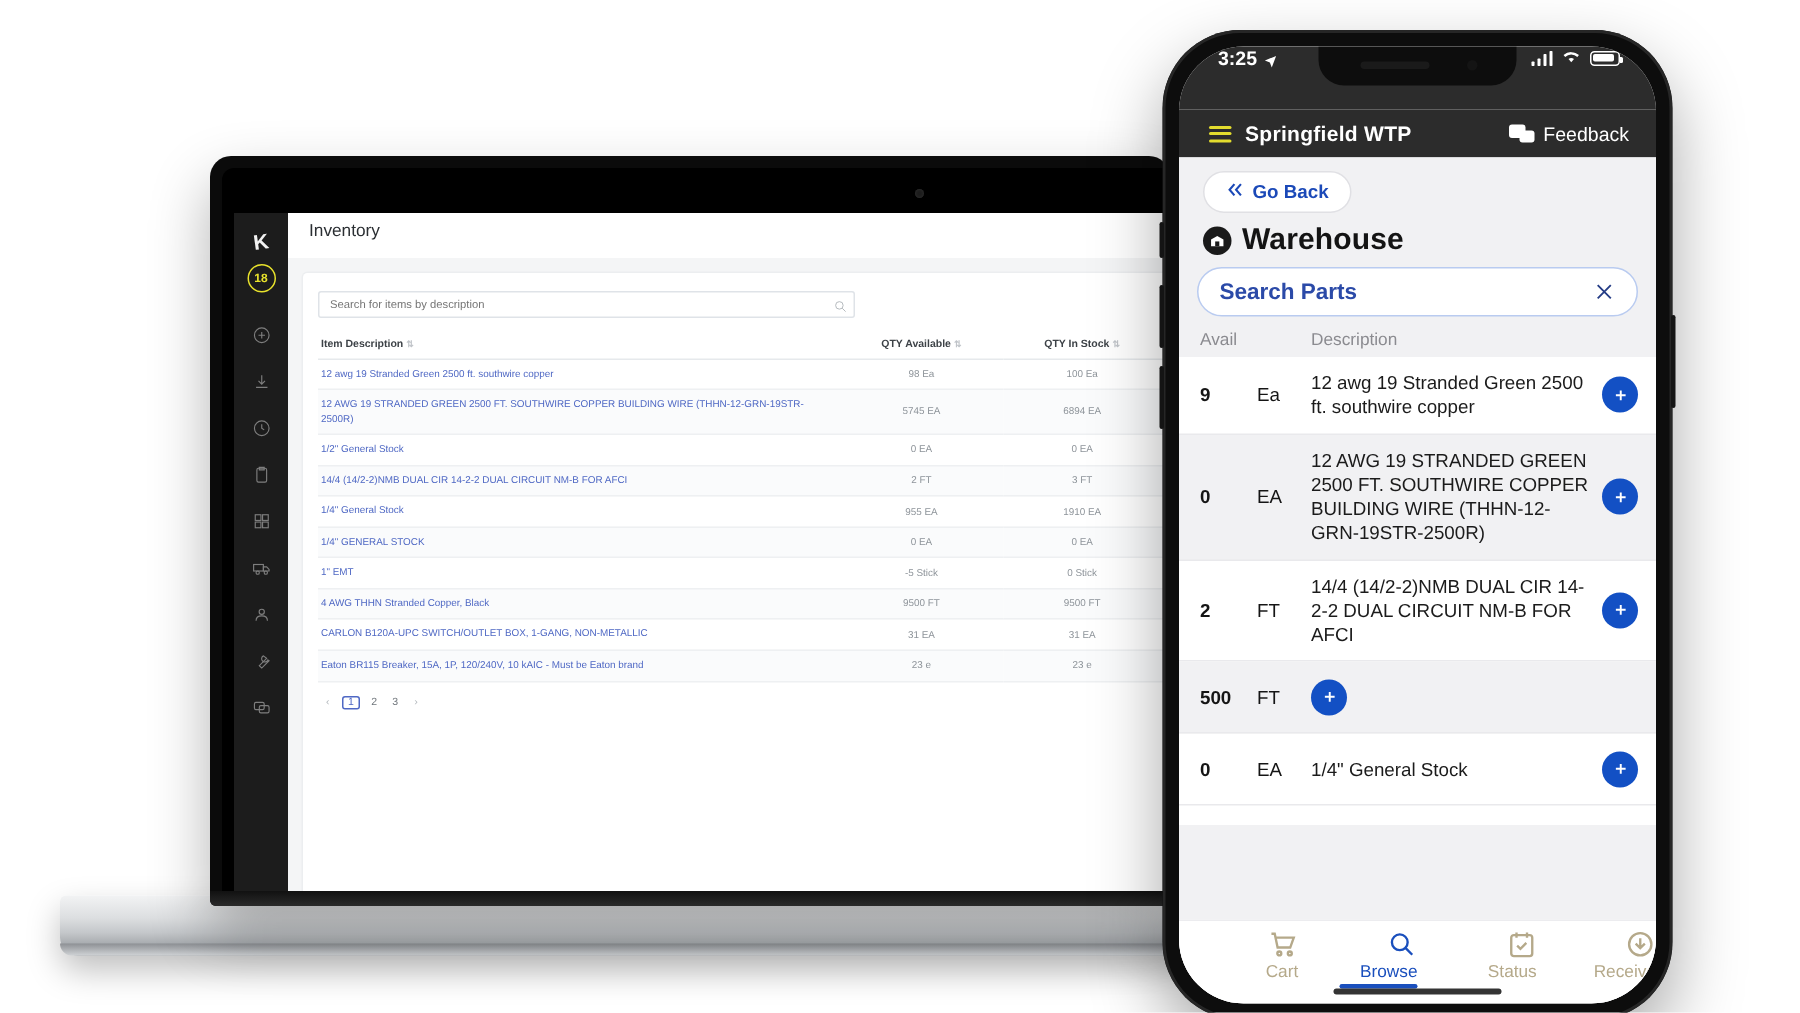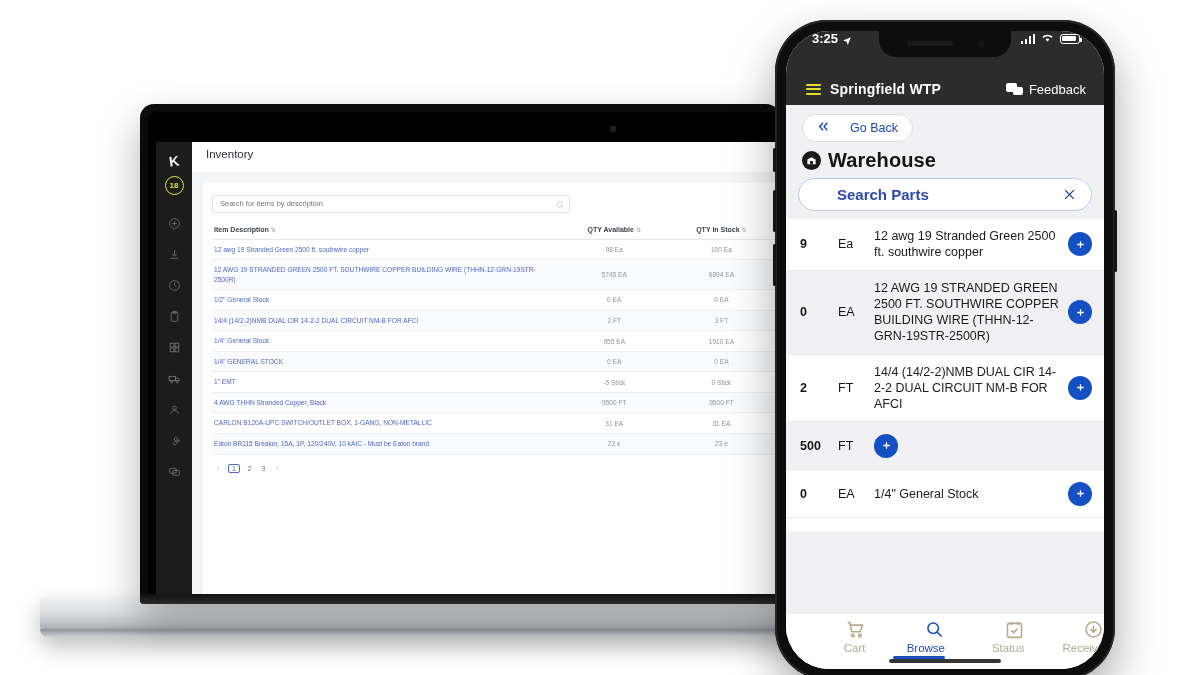--- a/index.html
+++ b/index.html
@@ -167,33 +167,33 @@
   .burger i{ display:block; height:2px; background:#e3dc2e; border-radius:1px;}
   .appbar-title{ font-size:14px; font-weight:bold; letter-spacing:.2px;}
   .appbar-right{ display:flex; align-items:center; gap:6px; font-size:13px; }
   .fb-ico{ position:relative; width:17px; height:13px; }
   .fb-ico b{ position:absolute; display:block; background:#fff; border-radius:2px;}
   .fb-ico b:nth-child(1){ left:0; top:0; width:11px;height:9px;}
   .fb-ico b:nth-child(2){ left:7px; top:4px; width:10px;height:8px;}
 
   .m-body{ background:#f1f1f3; height:calc(100% - 42px - 32px); position:relative; }
   .goback-wrap{ padding:9px 0 4px 16px; background:#f1f1f3;}
-  .goback{ display:inline-flex; align-items:center; gap:20px; background:#fff;
+  .goback{ display:inline-flex; align-items:center; gap:5px; background:#fff;
            border:1px solid #e0e0e4; border-radius:16px; padding:5px 14px;
-           color:#1b49b8; font-size:12.5px; font-weight:normal; }
+           color:#1b49b8; font-size:12.5px; font-weight:bold; }
   .m-head{ display:flex; align-items:center; gap:7px; padding:3px 0 6px 16px; background:#f1f1f3;}
   .wh-ico{ width:19px;height:19px;border-radius:50%;background:#1a1a1a;
            display:flex;align-items:center;justify-content:center;}
   .wh-ico svg{width:11px;height:11px;fill:#fff;}
   .m-head h1{ font-size:20px; color:#141414; letter-spacing:.1px;}
   .search-wrap{ padding:0 12px 8px 12px; background:#f1f1f3;}
   .m-search{ display:flex; align-items:center; justify-content:space-between;
              background:#fff; border:1.5px solid #b9cbf0; border-radius:19px;
              padding:7px 14px; }
-  .m-search span{ font-size:15px; color:#2b4aa8; font-weight:bold;margin-left:24px;}
+  .m-search span{ font-size:15px; color:#2b4aa8; font-weight:bold;}
   .xico{ width:15px;height:15px;}
   .xico svg{width:15px;height:15px;stroke:#253d86;stroke-width:2;}
 
   .list-head{ display:flex; background:#f1f1f3; padding:2px 12px 5px 14px; color:#8b8b90; font-size:11.5px;}
   .lh-avail{ width:74px; }
   .lh-desc{ flex:1; }
   .plist{ background:#fff; height:312px; overflow:hidden; }
   .prow{ display:flex; align-items:center; padding:9px 12px 9px 14px; border-bottom:1px solid #e9e9ec;
          min-height:48px;}
   .prow.alt{ background:#f1f1f3; }
@@ -482,20 +482,24 @@
             <div class="m-search">
               <span>Search Parts</span>
               <span class="xico">
                 <svg viewBox="0 0 24 24" fill="none">
                     <path d="M5 5l14 14M19 5L5 19"></path>
                   </svg>
               </span>
             </div>
           </div>
 
+          <div class="list-head">
+            <span class="lh-avail">Avail</span>
+            <span class="lh-desc">Description</span>
+          </div>
 
           <div class="plist">
             <div class="prow">
               <span class="p-qty">9</span>
               <span class="p-uom">Ea</span>
               <span class="p-desc">12 awg 19 Stranded Green 2500 ft. southwire copper</span>
               <span class="p-add">
                   <svg viewBox="0 0 24 24" fill="none">
                     <path d="M12 6v12M6 12h12"></path>
                   </svg>

